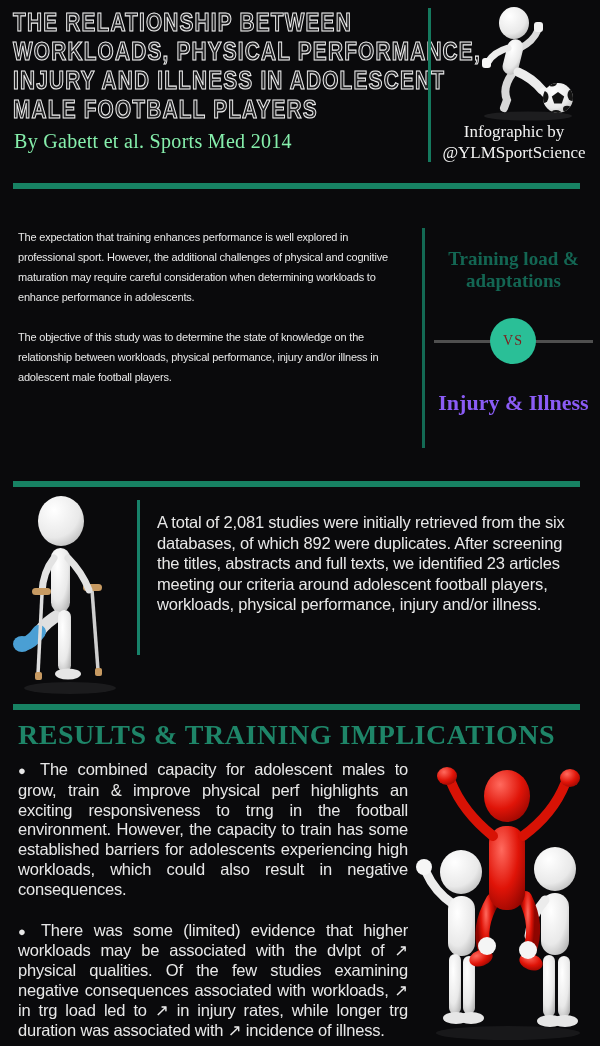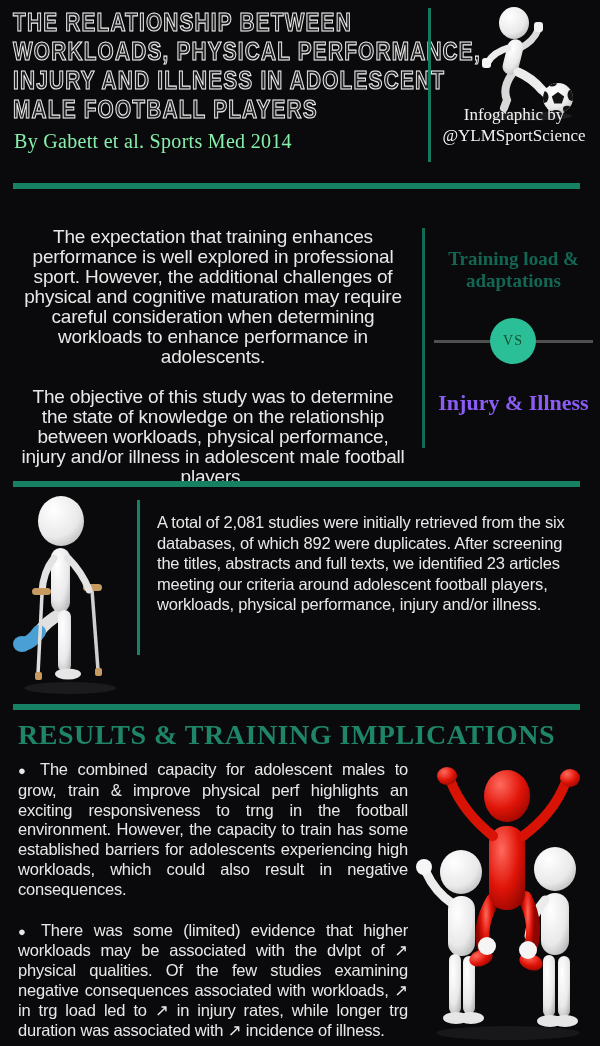--- a/index.html
+++ b/index.html
@@ -20,47 +20,47 @@
     -webkit-text-stroke:1.15px #efefef;
     white-space:nowrap;
   }
   .byline {
     position:absolute; left:14px; top:130px;
     font-family:"Liberation Serif", serif; font-weight:400;
     font-size:20px; color:#86efac; letter-spacing:0.3px;
   }
   .vline-top { position:absolute; left:428px; top:8px; width:3px; height:154px; background:#15795e; }
   .credit {
-    position:absolute; left:430px; top:104px; width:168px;
+    position:absolute; left:430px; top:121px; width:168px;
     text-align:center; font-family:"Liberation Serif", serif;
     font-size:17px; line-height:21px; color:#f2f2f2;
   }
   .divider { position:absolute; left:13px; width:567px; height:6px; background:#178263; }
   .d1 { top:183px; } .d2 { top:481px; } .d3 { top:704px; }
 
   
   .s1-text {
     position:absolute; left:18px; top:227px; width:390px;
-    text-align:center; font-size:19px; line-height:20px;
+    text-align:left; font-size:11px; line-height:20px;
     letter-spacing:-0.2px; color:#e8e8e8;
   }
   .s1-text p + p { margin-top:20px; }
   .vline-s1 { position:absolute; left:422px; top:228px; width:3px; height:220px; background:#136a54; }
   .vs-col { position:absolute; left:432px; top:240px; width:163px; }
   .vs-top {
     position:absolute; top:8px; width:163px; text-align:center;
     font-family:"Liberation Serif", serif; font-weight:700;
     font-size:19px; line-height:22px; color:#136653;
   }
   .vs-row { position:absolute; top:78px; width:163px; height:46px; }
   .vs-line { position:absolute; top:22px; left:2px; width:159px; height:3px; background:#4f4f4f; }
   .vs-circle {
     position:absolute; left:58px; top:0; width:46px; height:46px; border-radius:50%;
     background:#2abf97; display:flex; align-items:center; justify-content:center;
-    font-family:"Liberation Serif", serif; font-size:14px; letter-spacing:1px; color:#14532d;
+    font-family:"Liberation Serif", serif; font-size:14px; letter-spacing:1px; color:#7f1d1d;
   }
   .vs-bottom {
     position:absolute; top:150px; width:163px; text-align:center;
     font-family:"Liberation Serif", serif; font-weight:700;
     font-size:22px; color:#8b5cf6;
   }
 
   
   .vline-s2 { position:absolute; left:137px; top:500px; width:3px; height:155px; background:#17826a; }
   .s2-text {

